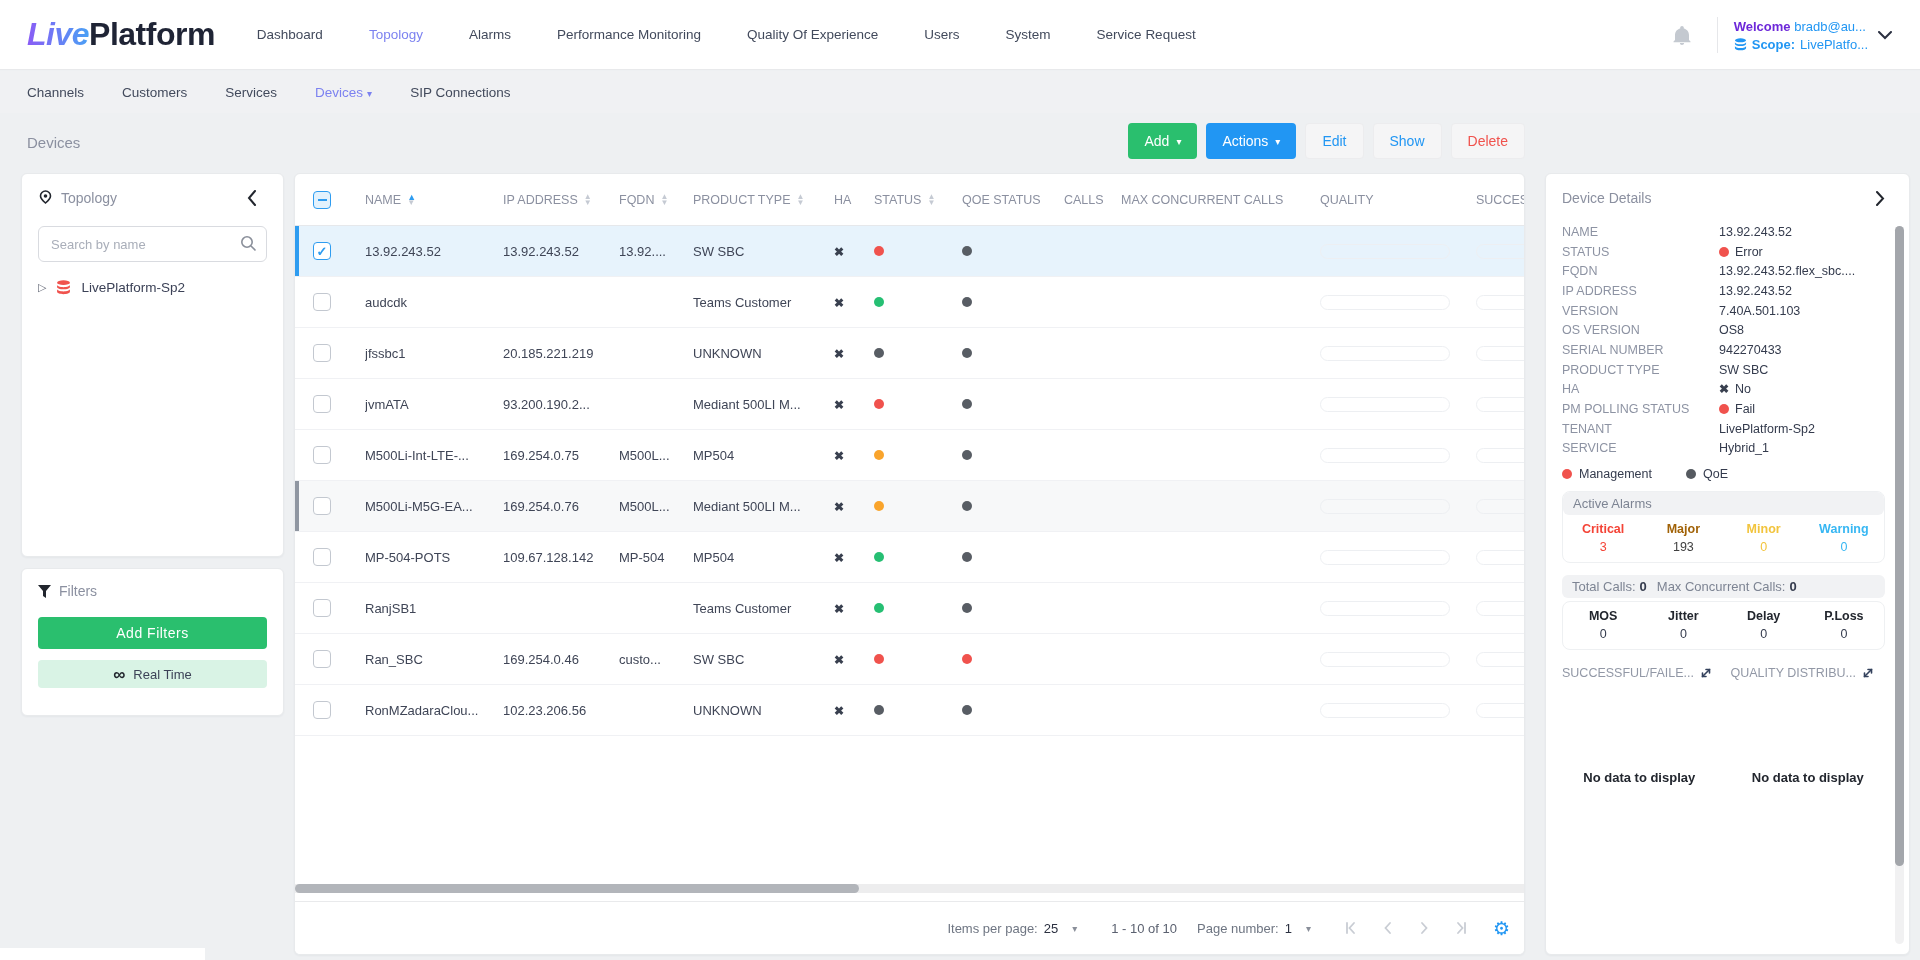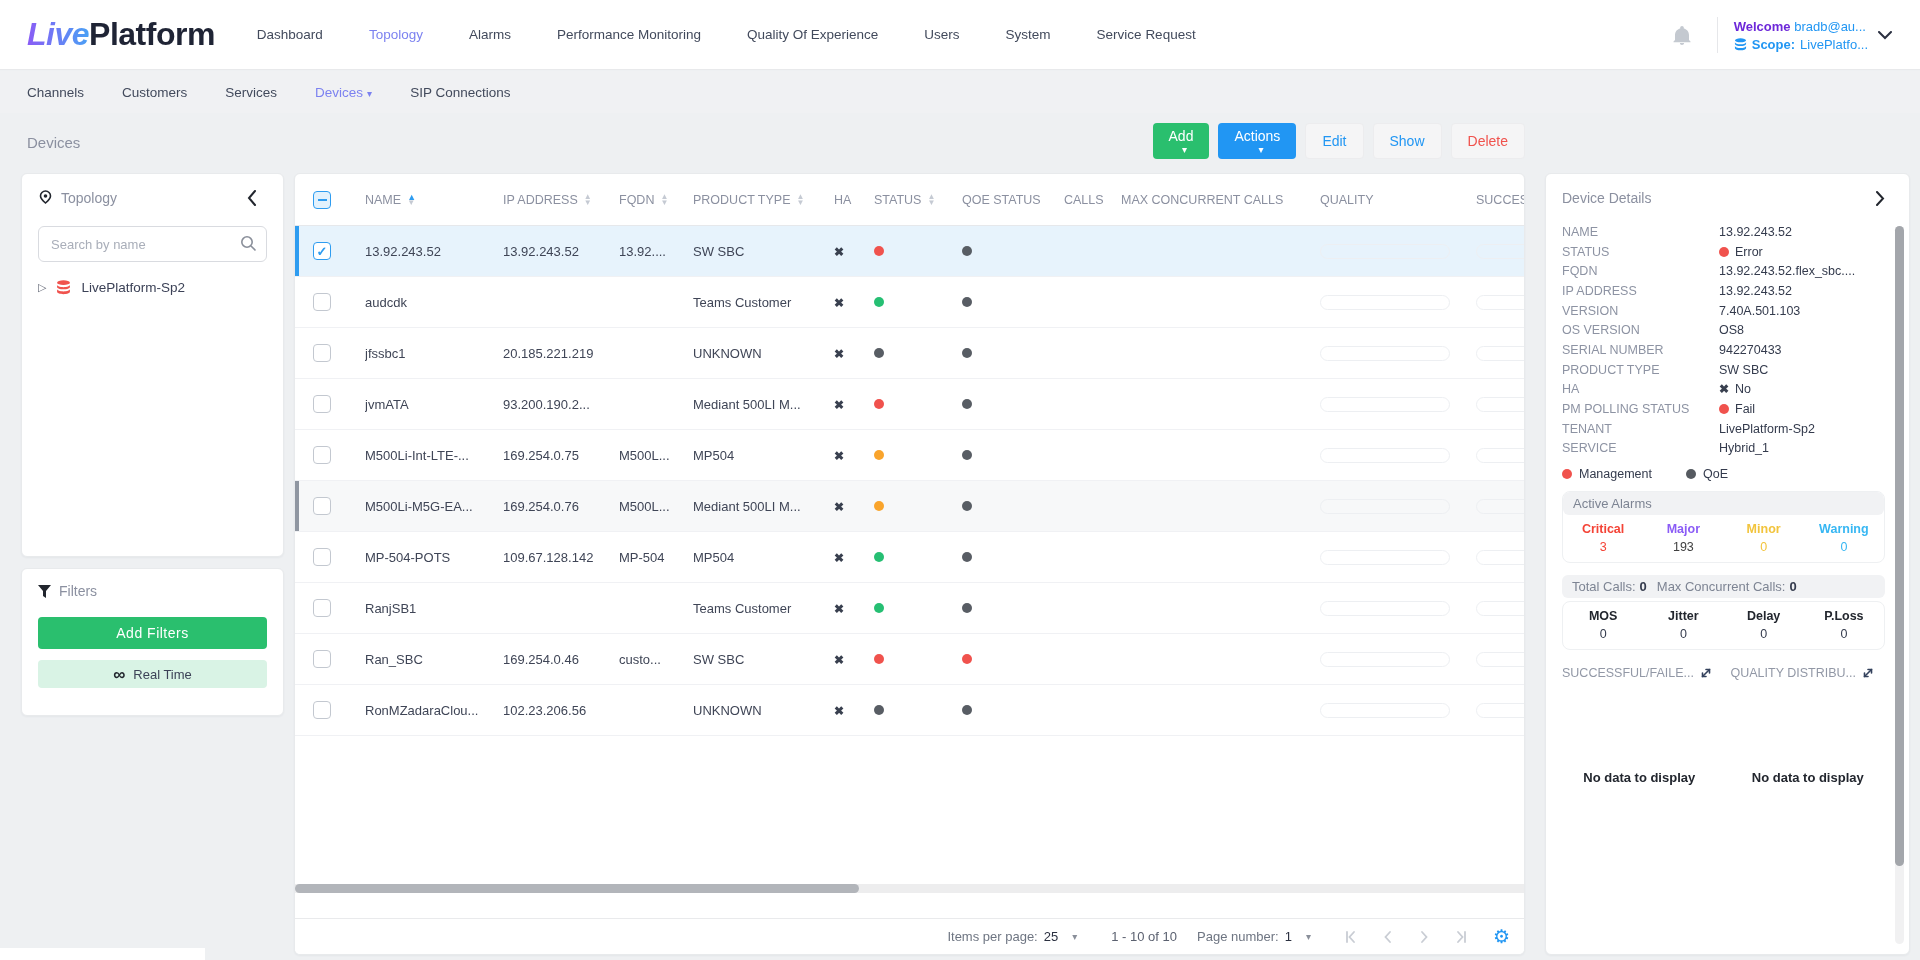--- a/index.html
+++ b/index.html
@@ -31,21 +31,21 @@
     display:flex; align-items:center; padding-left:27px; gap:38px; }
   .subnav .tab-item { font-size:13.5px; color:#424a5c; cursor:pointer; white-space:nowrap; }
   .subnav .tab-item.active { color:#7c82f0; }
   .subnav .tab-item .caret { font-size:10px; margin-left:4px; }
 
   .page-title { position:absolute; left:27px; top:134px; font-size:15px; color:#8b90a0; }
 
   
   .toolbar { position:absolute; right:395px; top:123px; display:flex; gap:9px; }
   .btn { height:36px; border-radius:4px; font-size:14px; display:flex; align-items:center;
-    justify-content:center; cursor:pointer; padding:0 16px; white-space:nowrap;flex-direction:column; }
+    justify-content:center; cursor:pointer; padding:0 16px; white-space:nowrap; }
   .btn .caret { font-size:10px; margin-left:7px; }
   .btn-add { background:#2abf6e; color:#ffffff; }
   .btn-actions { background:#2196f3; color:#ffffff; }
   .btn-flat { background:#f5f5f6; border:1px solid #ececee; }
   .btn-edit, .btn-show { color:#2196f3; }
   .btn-delete { color:#f0524d; }
 
   
   .card { position:absolute; background:#ffffff; border:1px solid #e8eaec; border-radius:6px;
     box-shadow:0 1px 2px rgba(40,50,70,0.05); }
@@ -98,21 +98,21 @@
   .checkbox.checked { border-color:#2e9cf0; color:#2e9cf0; font-size:13px; font-weight:bold; }
   .dot { width:10px; height:10px; border-radius:50%; display:inline-block; }
   .xmark { font-size:12px; color:#39404f; font-weight:bold; }
   .qpill { width:130px; height:15px; border:1px solid #edeff2; border-radius:8px; }
   .spill { width:120px; height:15px; border:1px solid #edeff2; border-radius:8px; }
 
   .hscroll-track { position:absolute; left:0; bottom:61px; width:100%; height:9px; background:#ededee; }
   .hscroll-thumb { position:absolute; left:0; top:0; width:564px; height:9px; background:#b2b5ba;
     border-radius:5px; cursor:grab; }
 
-  .tfoot { position:absolute; left:0; bottom:0; width:100%; height:36px; background:#fff;
+  .tfoot { position:absolute; left:0; bottom:0; width:100%; height:53px; background:#fff;
     border-top:1px solid #e9eaec; display:flex; align-items:center; justify-content:flex-end;
     font-size:13px; color:#6e7582; padding-right:14px; }
   .tfoot .val { color:#2b3040; margin-left:6px; }
   .tfoot .caret { color:#8a8f9a; font-size:10px; margin-left:14px; cursor:pointer; }
   .tfoot .range { margin-left:34px; color:#5b6170; }
   .tfoot .plabel { margin-left:20px; }
   .pager-icons { display:flex; align-items:center; gap:22px; margin-left:34px; }
   .pager-icons svg { cursor:default; }
   .gear { margin-left:26px; font-size:19px; color:#2196f3; cursor:pointer; line-height:1; }
 
@@ -681,21 +681,21 @@
     </div>
 
   <div class="sectionbox">
     <div class="sectionbar">Active Alarms</div>
     <div class="alarm-grid" id="alarm-grid">
         <div>
           <div class="al" style="color: rgb(244, 67, 54);">Critical</div>
           <div class="av" style="color: rgb(244, 67, 54);">3</div>
         </div>
         <div>
-          <div class="al" style="color: #8b5cf6;">Major</div>
+          <div class="al" style="color: #a16207;">Major</div>
           <div class="av" style="color: #404040;">193</div>
         </div>
         <div>
           <div class="al" style="color: rgb(242, 196, 61);">Minor</div>
           <div class="av" style="color: rgb(242, 196, 61);">0</div>
         </div>
         <div>
           <div class="al" style="color: rgb(55, 183, 243);">Warning</div>
           <div class="av" style="color: rgb(55, 183, 243);">0</div>
         </div>

